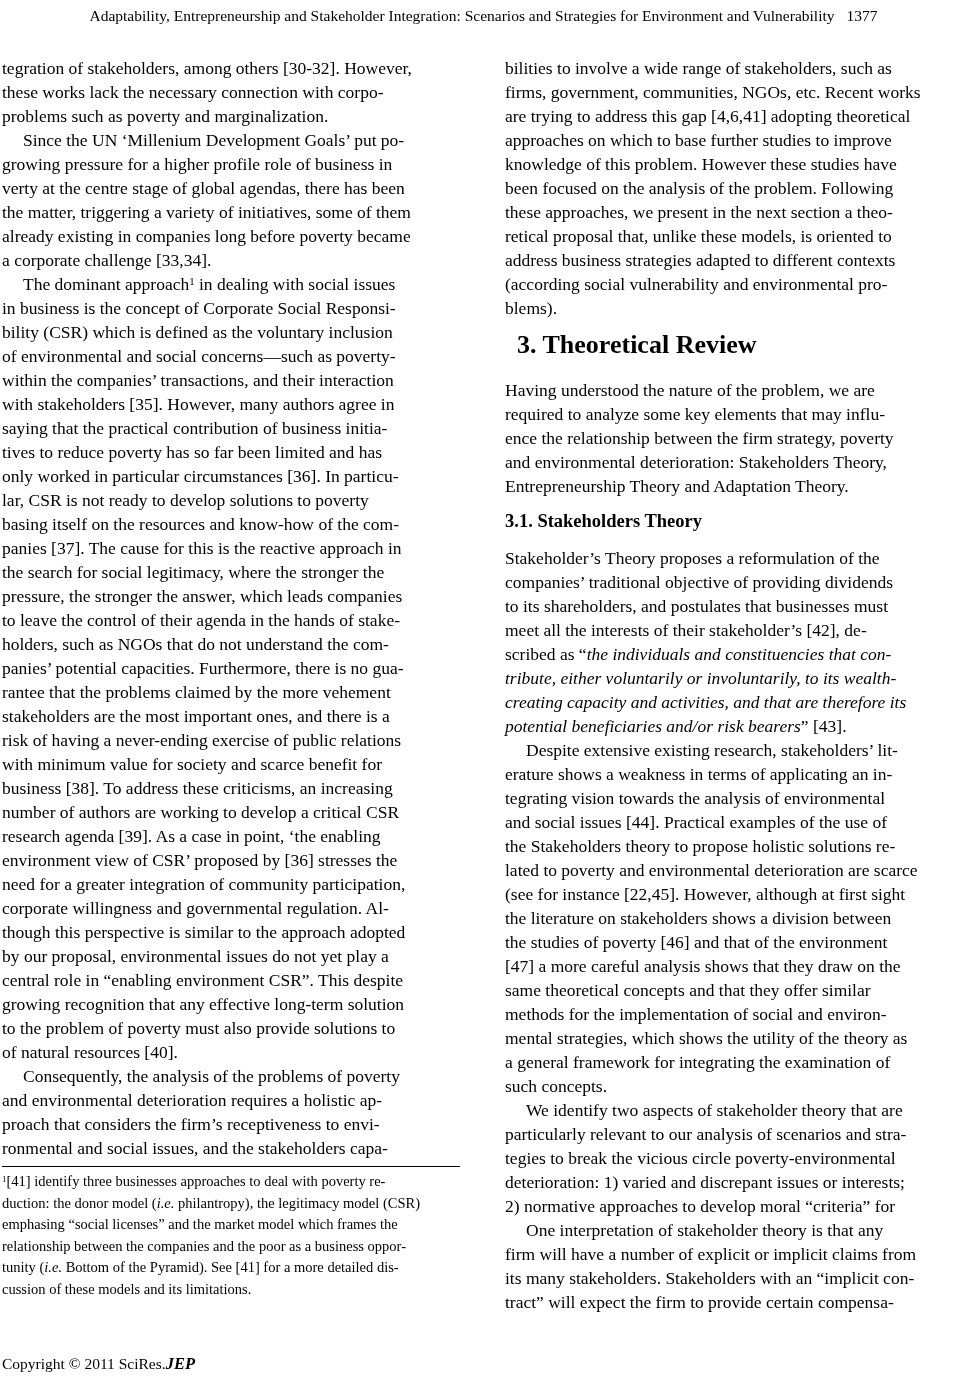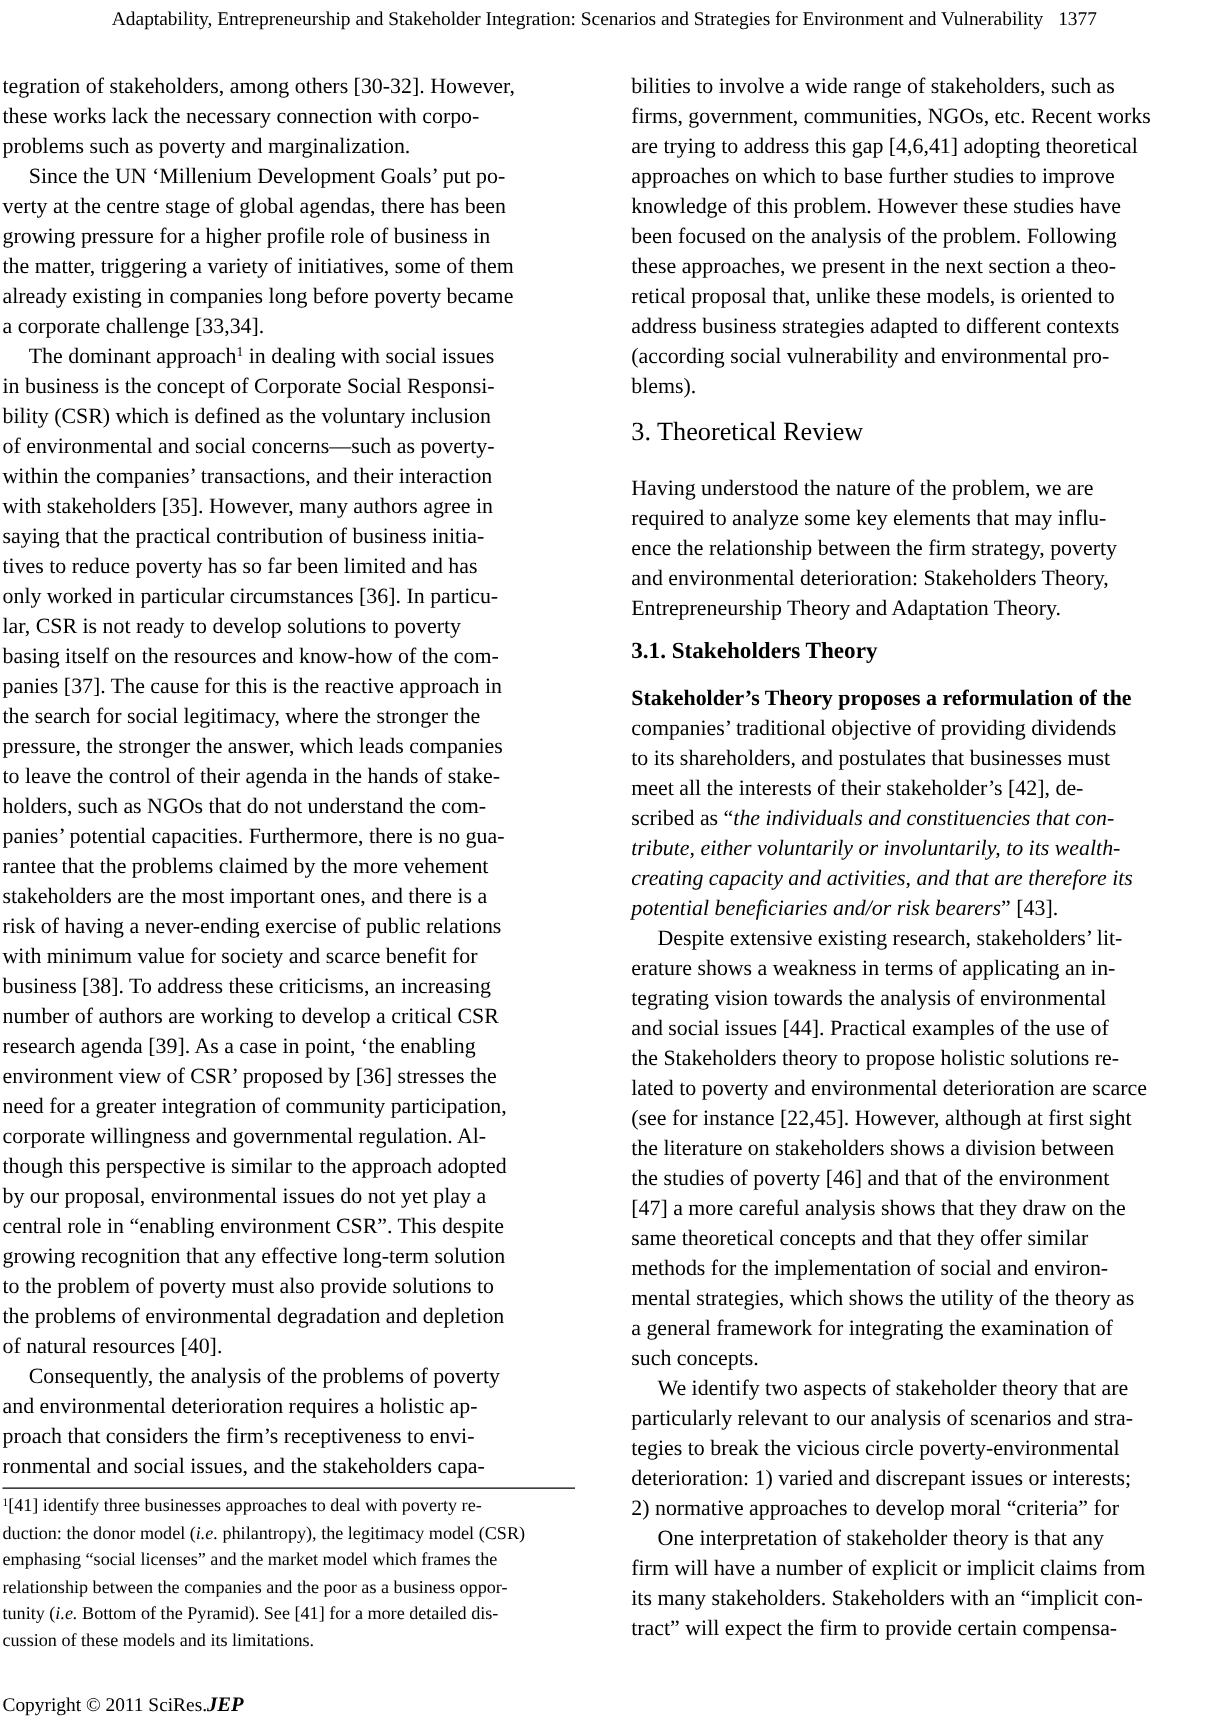--- a/index.html
+++ b/index.html
@@ -16,21 +16,21 @@
   .page-num { margin-left:12px; }
   .columns {
     position:absolute; top:56px; left:2px;
     display:flex; gap:45px;
   }
   .col { font-size:17.5px; line-height:24px; }
   .col-left  { width:458px; }
   .col-right { width:462px; }
   .line { white-space:nowrap; overflow:visible; }
   .line.indent { text-indent:21px; }
-  .h1 { font-weight:normal; font-size:21px;   line-height:26px; margin:12px 0 14px; white-space:nowrap; }
+  .h1 { font-weight:bold; font-size:26px;   line-height:26px; margin:12px 12px 14px; white-space:nowrap; }
   .h2 { font-weight:bold; font-size:18.5px; line-height:24px; margin:11px 0 13px; white-space:nowrap; }
   sup { font-size:62%; line-height:0; vertical-align:0.5em; }
   i { font-style:italic; }
   .fn-rule { border:none; border-top:1.6px solid #000; margin:6px 0 4px 0; width:458px; }
   .footnote { font-size:14.5px; line-height:21.5px; }
   .footer {
     position:absolute; top:1354px; left:2px; right:6px;
     display:flex; align-items:baseline;
     font-size:15.5px;
   }
@@ -46,22 +46,22 @@
 <div class="columns">
   <div class="col col-left">
     <div>
         <div class="para">
           <div class="line" style="word-spacing: 0px;">tegration of stakeholders, among others [30-32]. However,</div>
           <div class="line" style="word-spacing: 0px;">these works lack the necessary connection with corpo-</div>
           <div class="line last">problems such as poverty and marginalization.</div>
         </div>
         <div class="para">
           <div class="line indent" style="word-spacing: 0px;">Since the UN ‘Millenium Development Goals’ put po-</div>
+          <div class="line" style="word-spacing: 0px;">growing pressure for a higher profile role of business in</div>
           <div class="line" style="word-spacing: 0px;">verty at the centre stage of global agendas, there has been</div>
-          <div class="line" style="word-spacing: 0px;">growing pressure for a higher profile role of business in</div>
           <div class="line" style="word-spacing: 0px;">the matter, triggering a variety of initiatives, some of them</div>
           <div class="line" style="word-spacing: 0px;">already existing in companies long before poverty became</div>
           <div class="line last">a corporate challenge [33,34].</div>
         </div>
         <div class="para">
           <div class="line indent" style="word-spacing: 0px;">The dominant approach<sup>1</sup> in dealing with social issues</div>
           <div class="line" style="word-spacing: 0px;">in business is the concept of Corporate Social Responsi-</div>
           <div class="line" style="word-spacing: 0px;">bility (CSR) which is defined as the voluntary inclusion</div>
           <div class="line" style="word-spacing: 0px;">of environmental and social concerns—such as poverty-</div>
           <div class="line" style="word-spacing: 0px;">within the companies’ transactions, and their interaction</div>
@@ -85,21 +85,20 @@
           <div class="line" style="word-spacing: 0px;">number of authors are working to develop a critical CSR</div>
           <div class="line" style="word-spacing: 0px;">research agenda [39]. As a case in point, ‘the enabling</div>
           <div class="line" style="word-spacing: 0px;">environment view of CSR’ proposed by [36] stresses the</div>
           <div class="line" style="word-spacing: 0px;">need for a greater integration of community participation,</div>
           <div class="line" style="word-spacing: 0px;">corporate willingness and governmental regulation. Al-</div>
           <div class="line" style="word-spacing: 0px;">though this perspective is similar to the approach adopted</div>
           <div class="line" style="word-spacing: 0px;">by our proposal, environmental issues do not yet play a</div>
           <div class="line" style="word-spacing: 0px;">central role in “enabling environment CSR”. This despite</div>
           <div class="line" style="word-spacing: 0px;">growing recognition that any effective long-term solution</div>
           <div class="line" style="word-spacing: 0px;">to the problem of poverty must also provide solutions to</div>
-          <div class="line" style="word-spacing: 0px;">the problems of environmental degradation and depletion</div>
           <div class="line last">of natural resources [40].</div>
         </div>
         <div class="para">
           <div class="line indent" style="word-spacing: 0px;">Consequently, the analysis of the problems of poverty</div>
           <div class="line" style="word-spacing: 0px;">and environmental deterioration requires a holistic ap-</div>
           <div class="line" style="word-spacing: 0px;">proach that considers the firm’s receptiveness to envi-</div>
           <div class="line" style="word-spacing: 0px;">ronmental and social issues, and the stakeholders capa-</div>
         </div>
       </div>
     <hr class="fn-rule">
@@ -131,21 +130,21 @@
       <div class="h1">3. Theoretical Review</div>
       <div class="para">
         <div class="line" style="word-spacing: 0px; margin-top: 20px;">Having understood the nature of the problem, we are</div>
         <div class="line" style="word-spacing: 0px;">required to analyze some key elements that may influ-</div>
         <div class="line" style="word-spacing: 0px;">ence the relationship between the firm strategy, poverty</div>
         <div class="line" style="word-spacing: 0px;">and environmental deterioration: Stakeholders Theory,</div>
         <div class="line last">Entrepreneurship Theory and Adaptation Theory.</div>
       </div>
       <div class="h2">3.1. Stakeholders Theory</div>
       <div class="para">
-        <div class="line" style="word-spacing: 0px; font-weight: bold;">Stakeholder’s Theory proposes a reformulation of the</div>
+        <div class="line" style="word-spacing: 0px;">Stakeholder’s Theory proposes a reformulation of the</div>
         <div class="line" style="word-spacing: 0px;">companies’ traditional objective of providing dividends</div>
         <div class="line" style="word-spacing: 0px;">to its shareholders, and postulates that businesses must</div>
         <div class="line" style="word-spacing: 0px;">meet all the interests of their stakeholder’s [42], de-</div>
         <div class="line" style="word-spacing: 0px;">scribed as “<i>the individuals and constituencies that con-</i></div>
         <div class="line" style="word-spacing: 0px;"><i>tribute, either voluntarily or involuntarily, to its wealth-</i></div>
         <div class="line" style="word-spacing: 0px;"><i>creating capacity and activities, and that are therefore its</i></div>
         <div class="line last"><i>potential beneficiaries and/or risk bearers</i>” [43].</div>
       </div>
       <div class="para">
         <div class="line indent" style="word-spacing: 0px;">Despite extensive existing research, stakeholders’ lit-</div>

